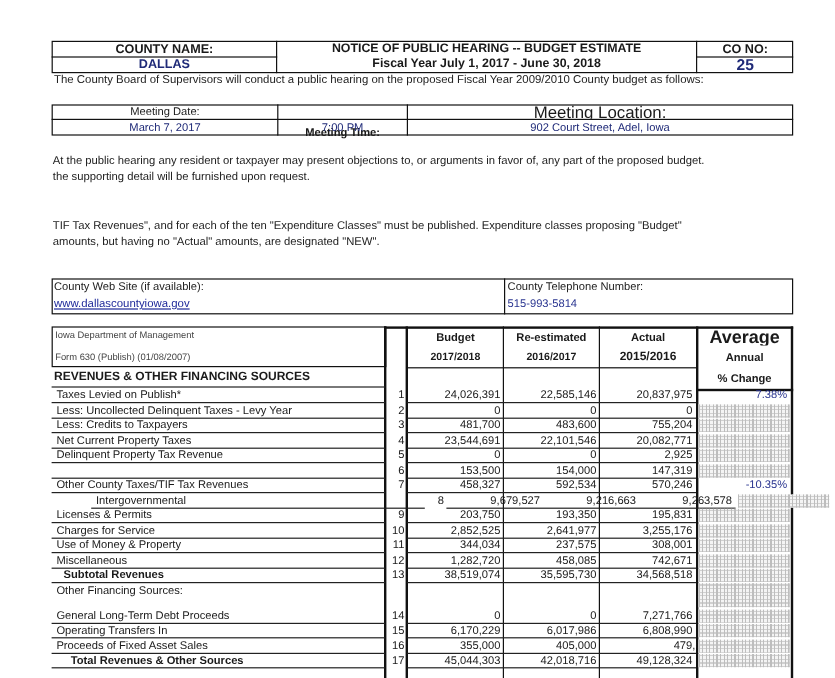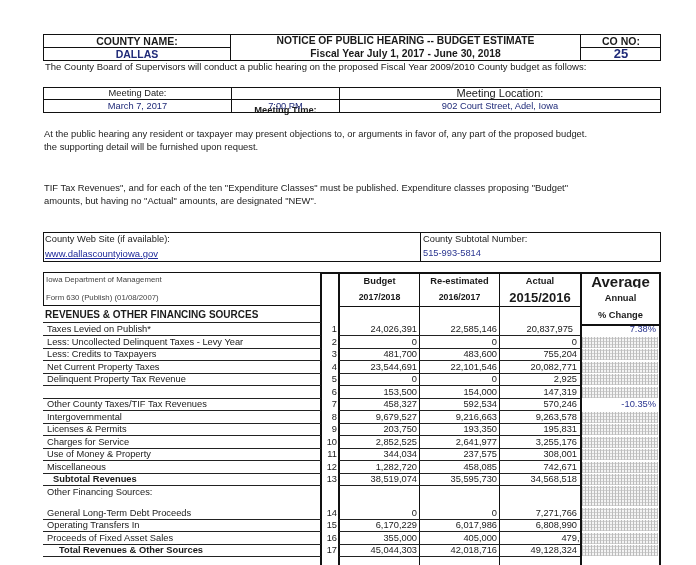--- a/index.html
+++ b/index.html
@@ -50,37 +50,37 @@
 
 <div class="box" style="left:43px; top:87px; width:618px; height:26px;"></div>
 <div class="hline" style="left:43px; top:99px; width:618px;"></div>
 <div class="vline" style="left:231px; top:87px; height:26px;"></div>
 <div class="vline" style="left:339px; top:87px; height:26px;"></div>
 
 <div class="cell" style="left:44px; top:87px; width:187px; height:12px; font-size:9.3px;">Meeting Date:</div>
 <div class="cell blue" style="left:44px; top:100px; width:187px; height:12px; font-size:9.3px;">March 7, 2017</div>
 <div class="cell" style="left:232px; top:104px; width:107px; height:12px; font-size:9.3px;font-weight:bold;">Meeting Time:</div>
 <div class="cell blue" style="left:232px; top:100px; width:107px; height:12px; font-size:9.3px;">7:00 PM</div>
-<div class="cell" style="left:340px; top:87px; width:320px; height:12px; font-size:11px;">Meeting Location:</div>
+<div class="cell" style="left:340px; top:87px; width:320px; height:12px; font-size:14px;">Meeting Location:</div>
 <div class="cell blue" style="left:340px; top:100px; width:320px; height:12px; font-size:9.3px;">902 Court Street, Adel, Iowa</div>
 
 <div class="para" style="top:127px;">
   <div>At the public hearing any resident or taxpayer may present objections to, or arguments in favor of,  any part of the proposed budget.</div>
   <div>the supporting detail will be furnished upon request.</div>
 </div>
 <div class="para" style="top:181px;">
   <div>TIF Tax Revenues", and for each of the ten "Expenditure Classes" must be published.    Expenditure classes proposing "Budget"</div>
   <div>amounts, but having no "Actual" amounts, are designated "NEW".</div>
 </div>
 
 <div class="box" style="left:43px; top:232px; width:618px; height:30px;"></div>
 <div class="vline" style="left:420px; top:232px; height:30px;"></div>
 <div class="abs" style="left:45px; top:234px; font-size:9.3px; color:#222;">County Web Site (if available):</div>
 <a class="abs link" style="left:45px; top:248px; font-size:9.5px;">www.dallascountyiowa.gov</a>
-<div class="abs" style="left:423px; top:234px; font-size:9.3px; color:#222;">County Subtotal Number:</div>
+<div class="abs" style="left:423px; top:234px; font-size:9.3px; color:#222;">County Telephone Number:</div>
 <div class="abs" style="left:423px; top:248px; font-size:9.3px; color:#2a3590;">515-993-5814</div>
 
 <div id="tbl" style="height:295px;">
 
   <div class="box" style="left:0; top:0; width:279px; height:34px;"></div>
   <div class="abs" style="left:3px; top:3px; font-size:7.8px; color:#444;">Iowa Department of Management</div>
   <div class="abs" style="left:3px; top:21px; font-size:7.8px; color:#444;">Form 630 (Publish) (01/08/2007)</div>
 
   <div class="vline" style="left:277px; top:0; height:295px; border-left-width:2px;"></div>
   <div class="vline" style="left:295px; top:0; height:295px; border-left-width:2px;"></div>
@@ -90,34 +90,34 @@
   <div class="vline" style="left:616px; top:0; height:295px; border-left-width:2px;"></div>
   <div class="hline" style="left:277px; top:0; width:341px; border-top-width:2px;"></div>
   <div class="hline" style="left:296px; top:34px; width:242px;"></div>
   <div class="hline" style="left:537px; top:52px; width:81px; border-top-width:2px;"></div>
 
   <div class="cell bold" style="left:297px; top:2px; width:79px; height:14px; font-size:9.3px;">Budget</div>
   <div class="cell bold" style="left:297px; top:18px; width:79px; height:14px; font-size:8.8px;">2017/2018</div>
   <div class="cell bold" style="left:377px; top:2px; width:79px; height:14px; font-size:9.3px;">Re-estimated</div>
   <div class="cell bold" style="left:377px; top:18px; width:79px; height:14px; font-size:8.8px;">2016/2017</div>
   <div class="cell bold" style="left:457px; top:2px; width:80px; height:14px; font-size:9.3px;">Actual</div>
-  <div class="cell bold" style="left:457px; top:18px; width:80px; height:14px; font-size:13px;">2015/2016</div>
+  <div class="cell bold" style="left:457px; top:18px; width:80px; height:14px; font-size:10px;">2015/2016</div>
   <div class="cell bold" style="left:539px; top:2px; width:77px; height:14px; font-size:15px;">Average</div>
   <div class="cell bold" style="left:539px; top:19px; width:77px; height:14px; font-size:9.3px;">Annual</div>
   <div class="cell bold" style="left:539px; top:36px; width:77px; height:14px; font-size:9.3px;">% Change</div>
 
   <div class="abs bold" style="left:2px; top:37px; font-size:10px;">REVENUES &amp; OTHER FINANCING SOURCES</div>
 
   <div id="rows">
       <div class="row" style="top: 51px;">
         <div class="lbl" style="left: 4px;">Taxes Levied on Publish*</div>
         <div class="num">1</div>
         <div class="v" style="left: 298px; width: 76px;">24,026,391</div>
         <div class="v" style="left: 378px; width: 76px;">22,585,146</div>
-        <div class="v" style="left: 442px; width: 76px; padding-left: 12px;">20,837,975</div>
+        <div class="v" style="left: 458px; width: 76px;">20,837,975</div>
         <div class="pct">7.38%</div>
         <div class="rowline" style="top: 12px;"></div>
         <div class="rowline2" style="top: 12px;"></div>
       </div>
       <div class="row" style="top: 64px;">
         <div class="lbl" style="left: 4px;">Less: Uncollected Delinquent Taxes - Levy Year</div>
         <div class="num">2</div>
         <div class="v" style="left: 298px; width: 76px;">0</div>
         <div class="v" style="left: 378px; width: 76px;">0</div>
         <div class="v" style="left: 458px; width: 76px;">0</div>
@@ -167,21 +167,21 @@
       <div class="row" style="top: 126px;">
         <div class="lbl" style="left: 4px;">Other County Taxes/TIF Tax Revenues</div>
         <div class="num">7</div>
         <div class="v" style="left: 298px; width: 76px;">458,327</div>
         <div class="v" style="left: 378px; width: 76px;">592,534</div>
         <div class="v" style="left: 458px; width: 76px;">570,246</div>
         <div class="pct">-10.35%</div>
         <div class="rowline" style="top: 12px;"></div>
         <div class="rowline2" style="top: 12px;"></div>
       </div>
-      <div class="row" style="top: 139px;">
+      <div class="row" style="top: 139px; margin-left: 33px;">
         <div class="lbl" style="left: 4px;">Intergovernmental</div>
         <div class="num">8</div>
         <div class="v" style="left: 298px; width: 76px;">9,679,527</div>
         <div class="v" style="left: 378px; width: 76px;">9,216,663</div>
         <div class="v" style="left: 458px; width: 76px;">9,263,578</div>
         <div class="hatch"></div>
         <div class="rowline" style="top: 12px;"></div>
         <div class="rowline2" style="top: 12px;"></div>
       </div>
       <div class="row" style="top: 151px;">

